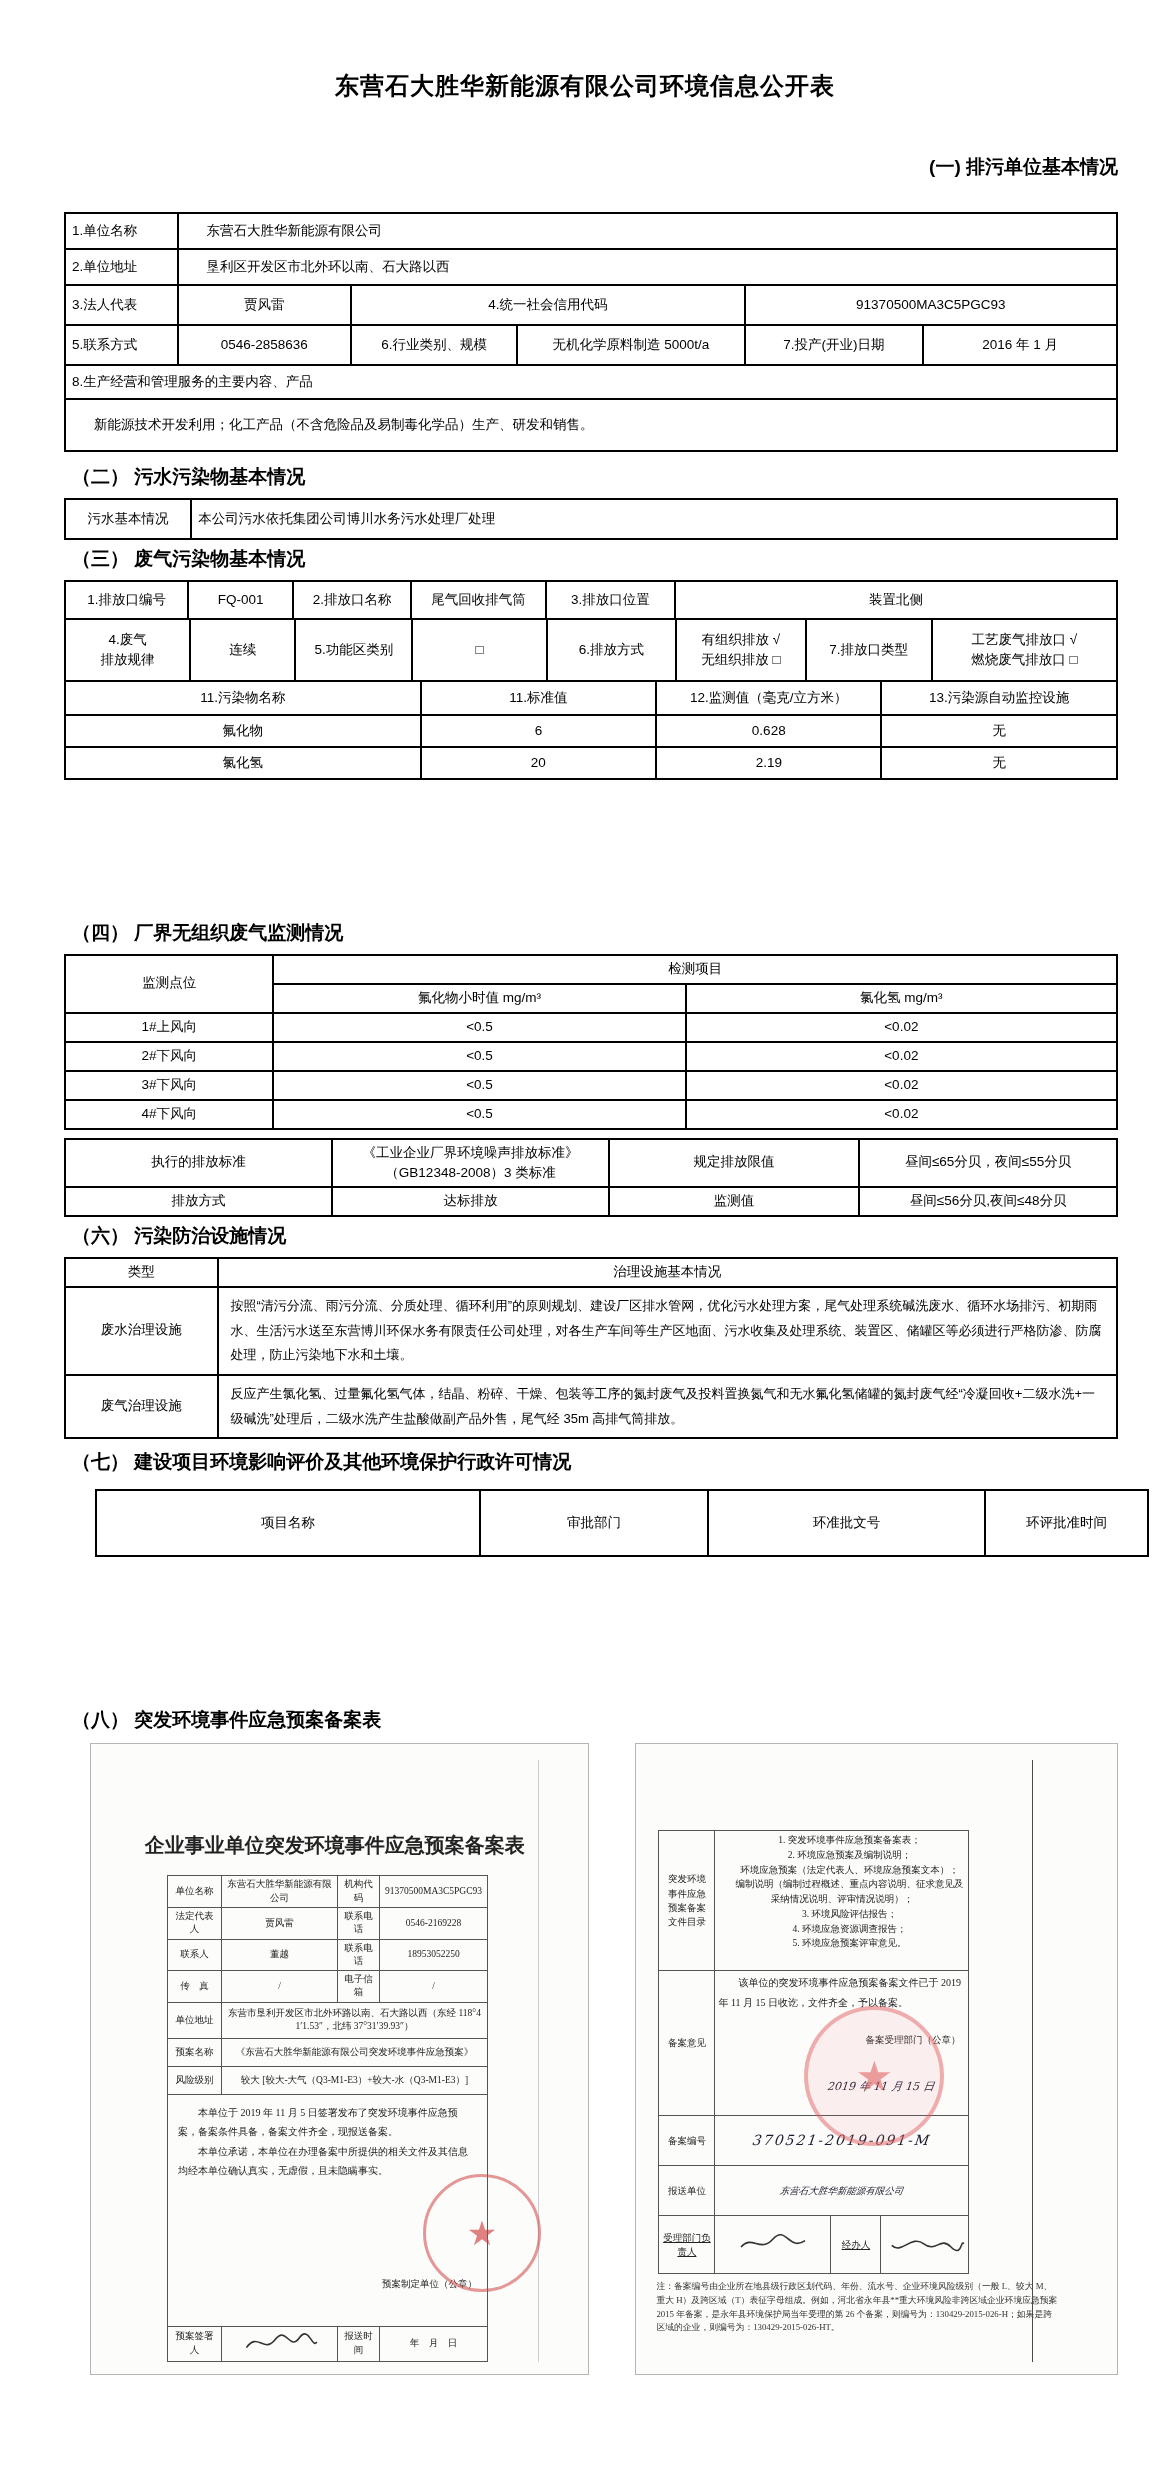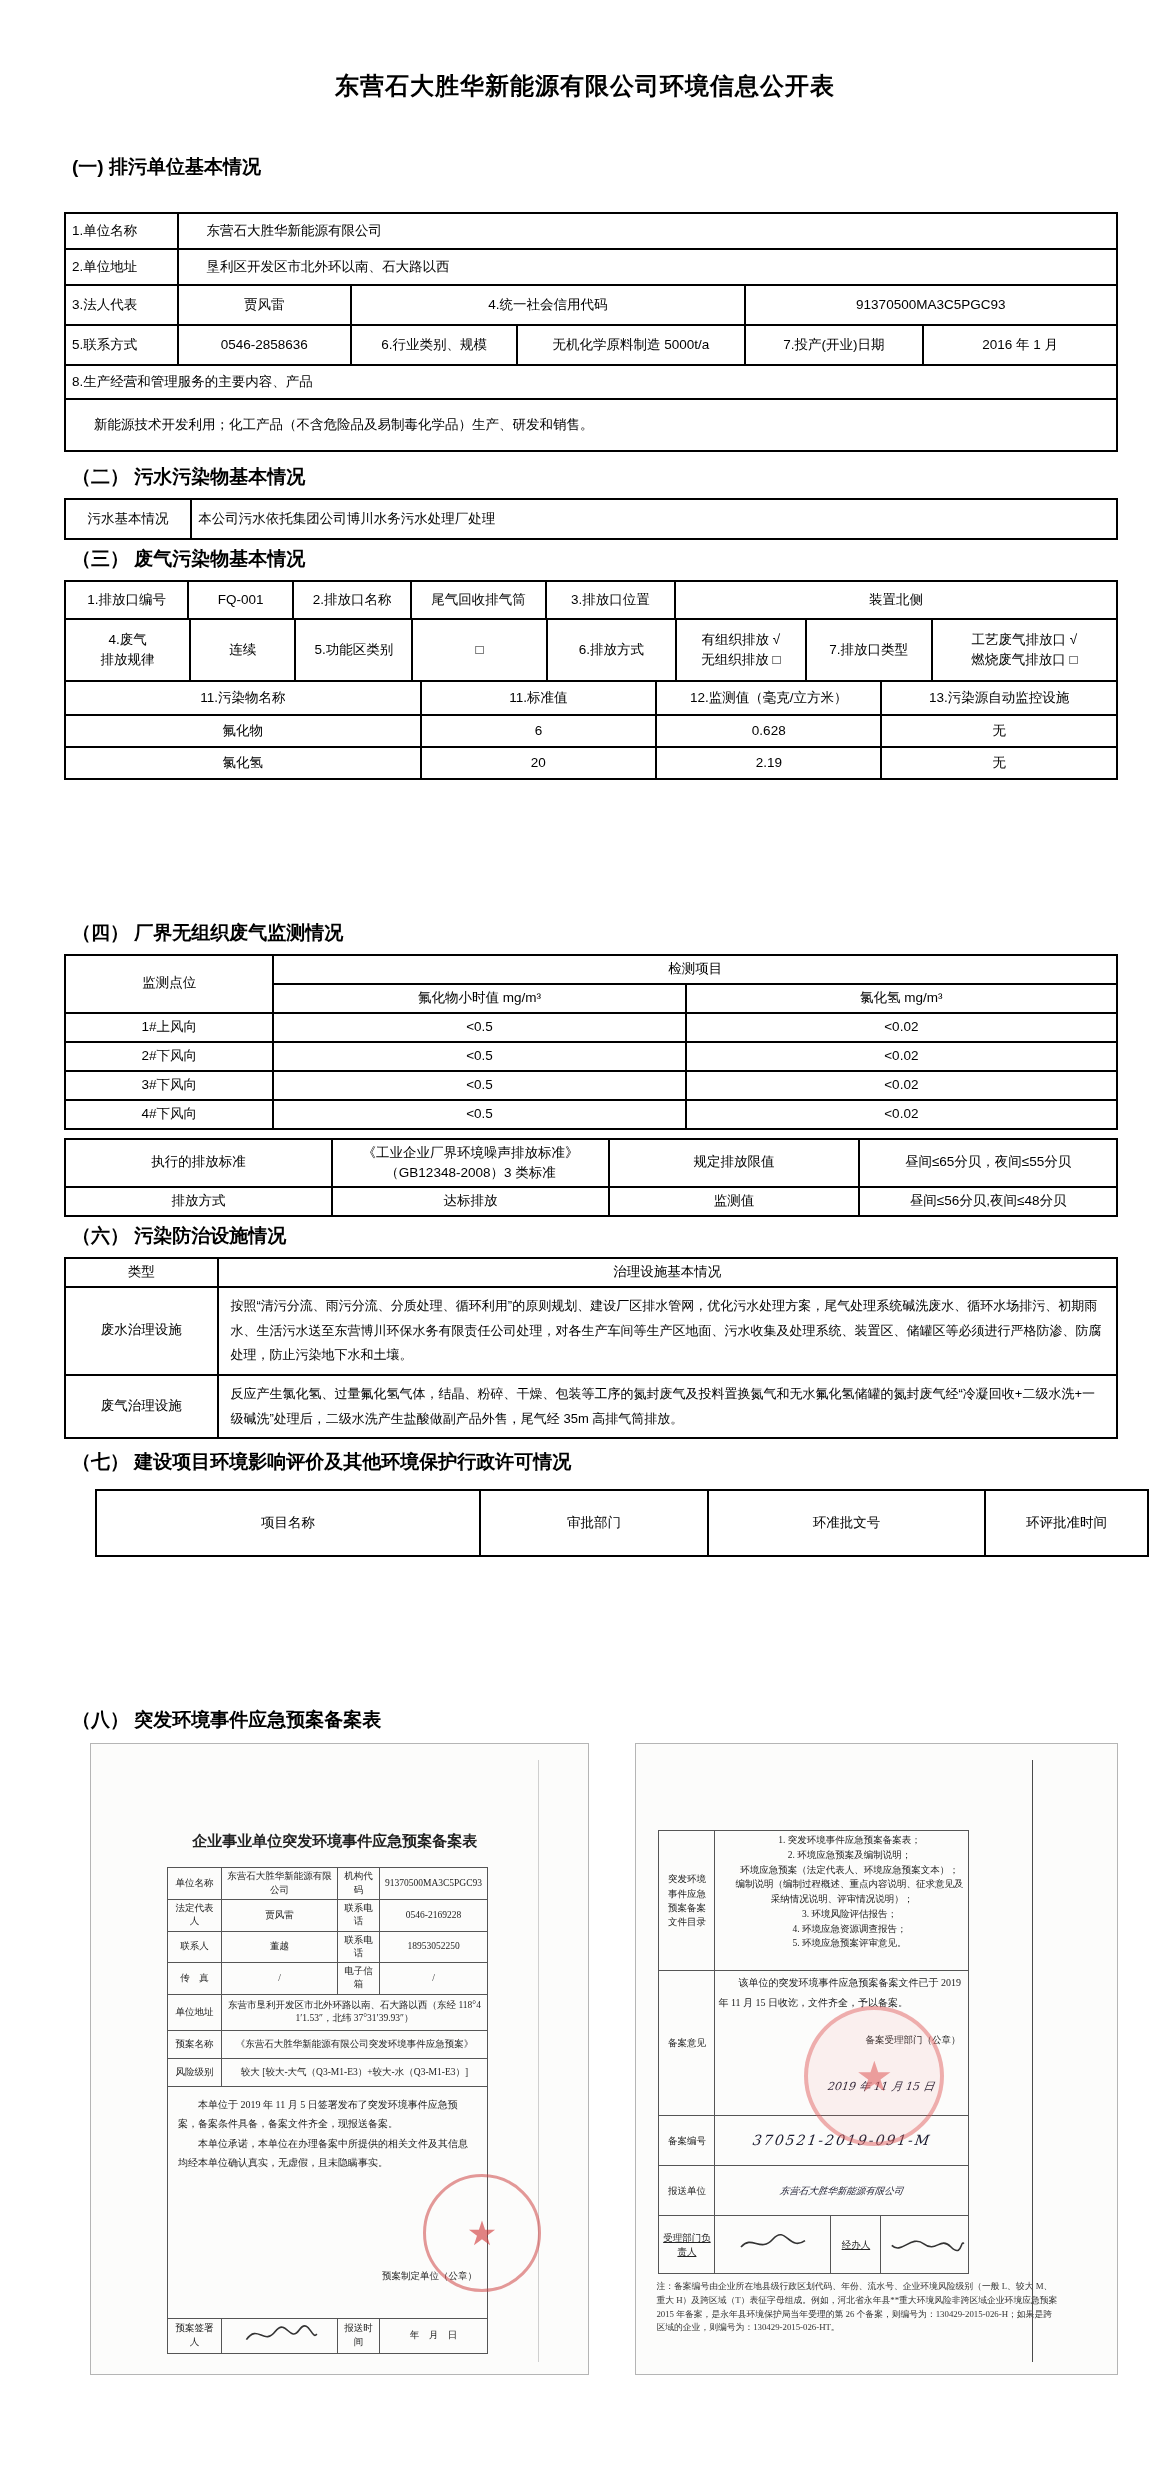--- a/index.html
+++ b/index.html
@@ -15,21 +15,21 @@
   }
   .content { padding: 0 52px 0 64px; }
   .title {
     text-align: center;
     font-weight: bold;
     font-size: 24px;
     padding-top: 70px;
     letter-spacing: 1px;
   }
   .sec-h { font-size: 19px; font-weight: bold; margin-left: 8px; }
-  .mt52 { margin-top: 52px; } .mt12 { margin-top: 12px; } .mt6 { margin-top: 6px; }
+  .mt52 { margin-top: 52px; text-align: right; } .mt12 { margin-top: 12px; } .mt6 { margin-top: 6px; }
   .mt10 { margin-top: 10px; }
   .sp140 { height: 140px; } .sp150 { height: 150px; }
 
   table.t { border-collapse: collapse; width: 100%; table-layout: fixed; }
   .t td {
     border: 2px solid #000;
     font-size: 13.5px;
     text-align: center;
     padding: 3px 6px;
     word-break: break-all;
@@ -55,21 +55,21 @@
     background: #fcfcfb;
     border: 1px solid #b5b5b5;
     height: 632px;
     font-family: "Liberation Serif", "DejaVu Serif", serif;
     color: #222;
   }
   .scan-left { width: 505px; }
   .scan-right { width: 488px; }
   .page-edge { position: absolute; top: 16px; bottom: 12px; width: 1px; background: #cfcfcf; }
   .scan-right .page-edge { background: #4a4a4a; }
-  .scan-title { text-align: center; font-weight: bold; font-size: 15px; margin: 88px 40px 0 30px; }
+  .scan-title { text-align: center; font-weight: bold; font-size: 20px; margin: 88px 40px 0 30px; }
 
   table.ltab {
     border-collapse: collapse; table-layout: fixed;
     width: 320px; margin: 16px 0 0 76px;
   }
   .ltab td {
     border: 1px solid #555; font-size: 9.5px; text-align: center;
     padding: 2px 3px; line-height: 1.4; word-break: break-all; color: #222;
   }
   .ltab .stmt-cell { height: 232px; text-align: left; vertical-align: top; padding: 8px 10px; position: relative; }

